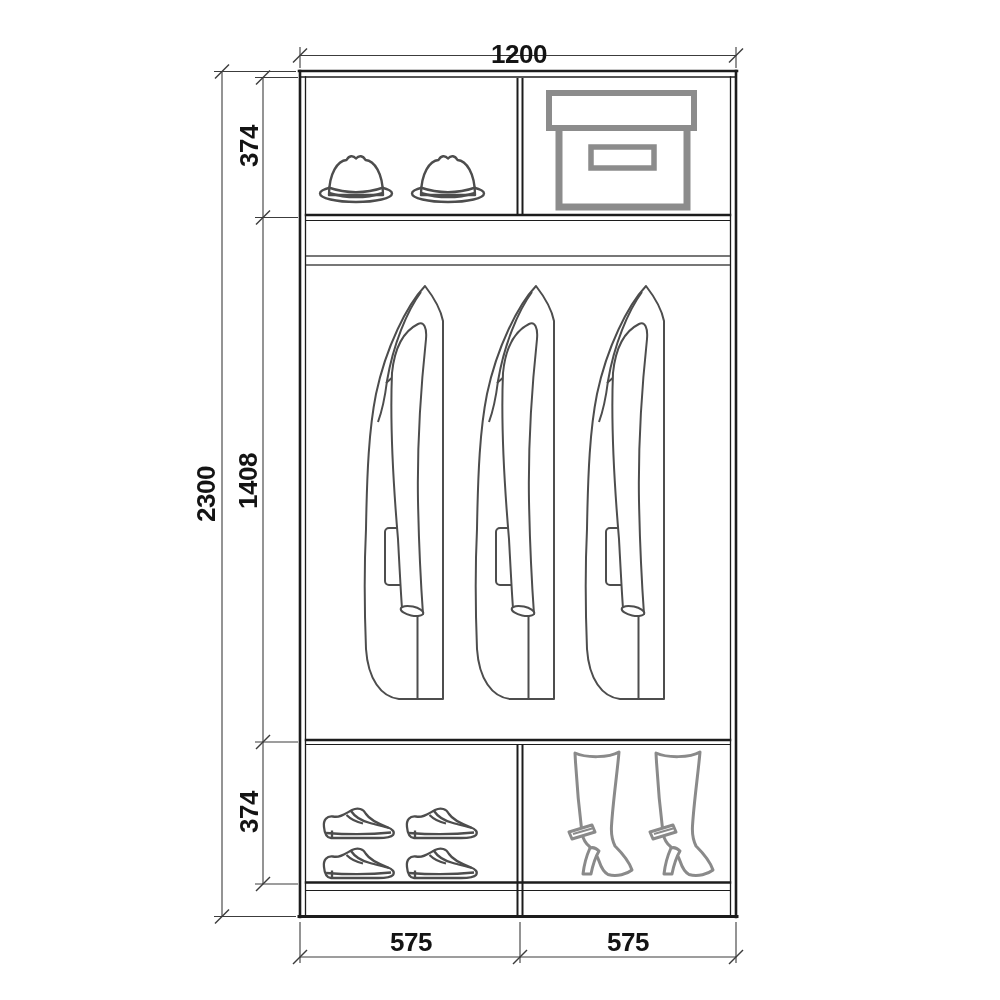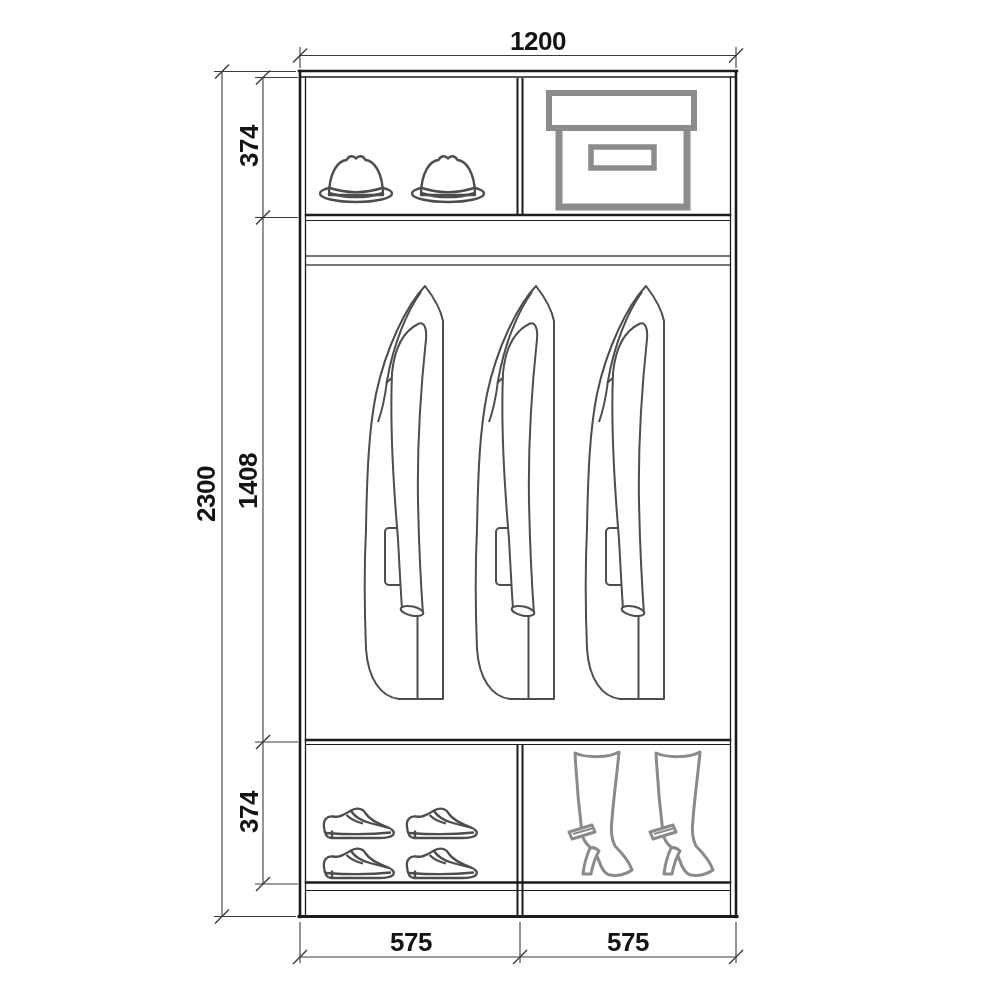--- a/index.html
+++ b/index.html
@@ -141,21 +141,21 @@
     <use href="#coat" x="576" y="281"></use>
 
     <use href="#shoe" x="318" y="802"></use>
     <use href="#shoe" x="401" y="802"></use>
     <use href="#shoe" x="318" y="842"></use>
     <use href="#shoe" x="401" y="842"></use>
     <use href="#boot" x="565" y="747"></use>
     <use href="#boot" x="646" y="747"></use>
   </svg>
 
-  <div class="dim-label" style="left:519px;top:41px;margin-left:19px;">1200</div>
+  <div class="dim-label" style="left:519px;top:54px;">1200</div>
 
   <div class="dim-label vert" style="left:206px;top:494px;">2300</div>
 
   <div class="dim-label vert" style="left:249px;top:146px;">374</div>
 
   <div class="dim-label vert" style="left:248px;top:481px;">1408</div>
 
   <div class="dim-label vert" style="left:249px;top:812px;">374</div>
 
   <div class="dim-label" style="left:411px;top:942px;">575</div>

